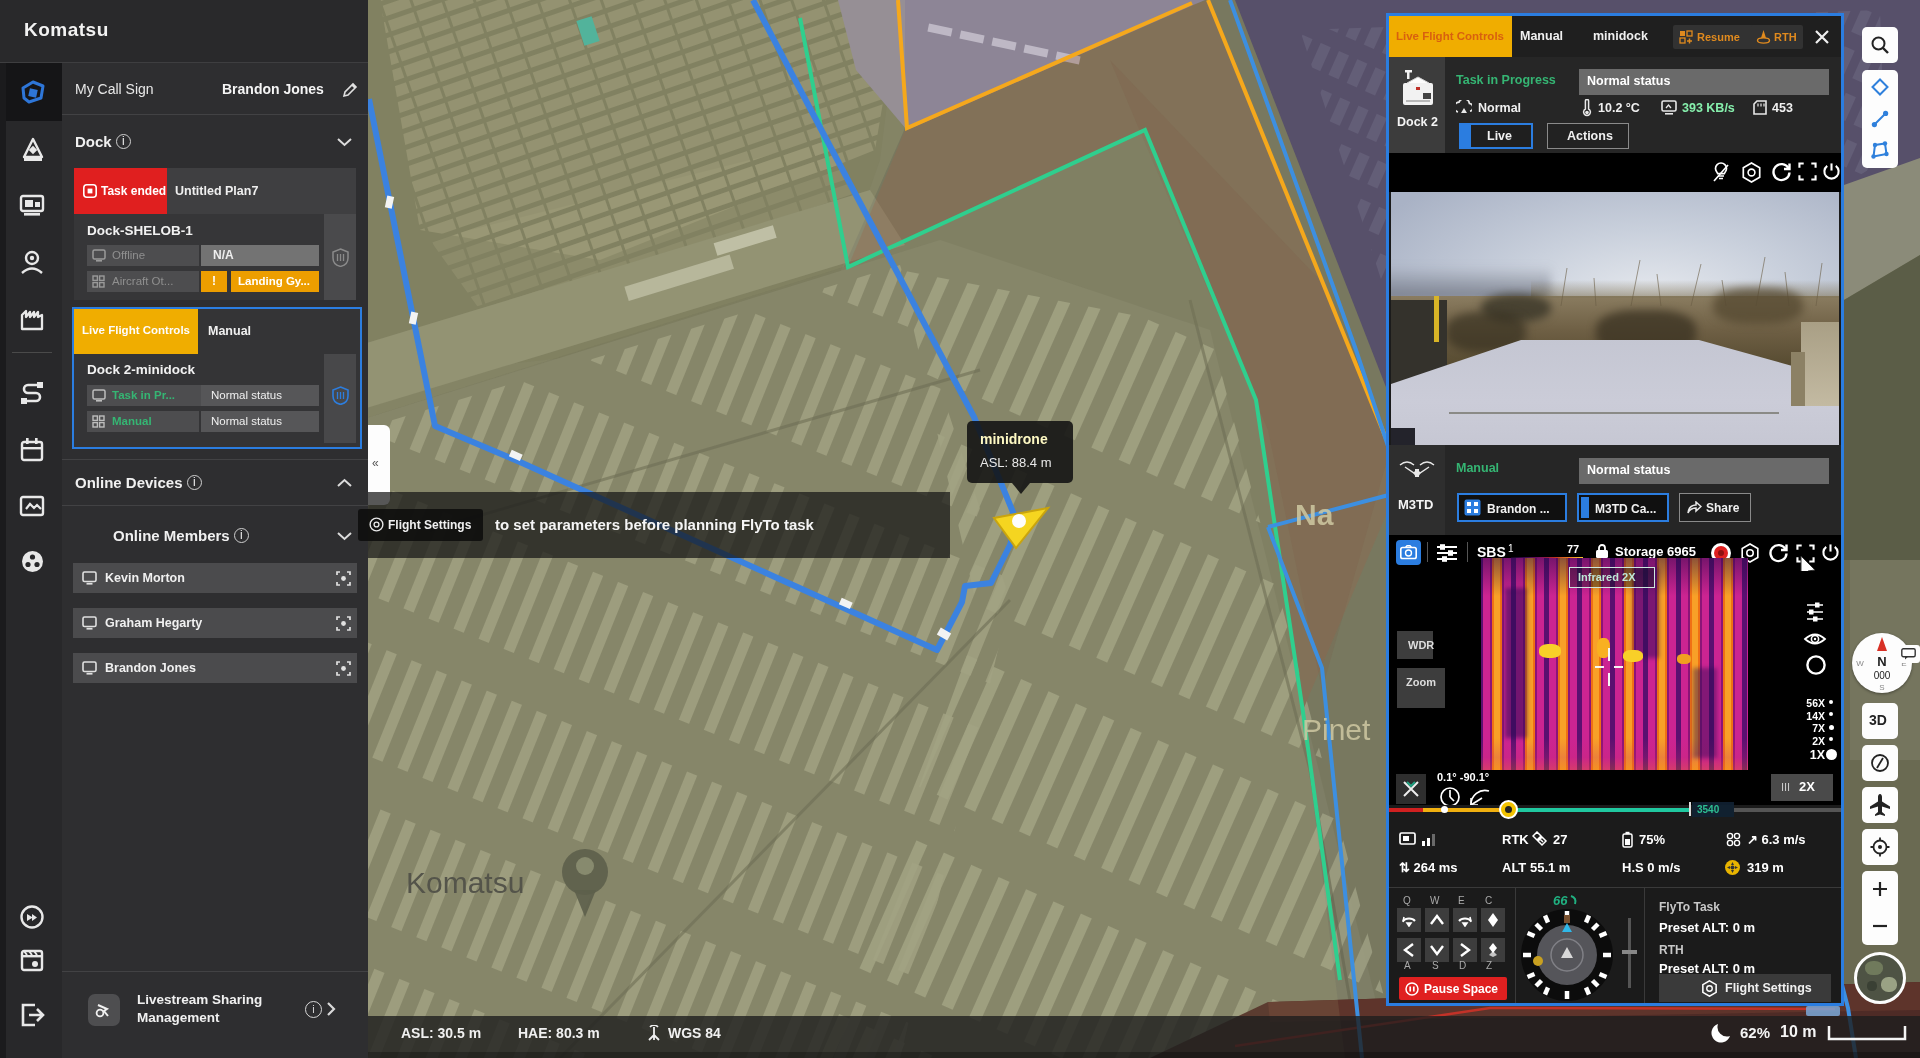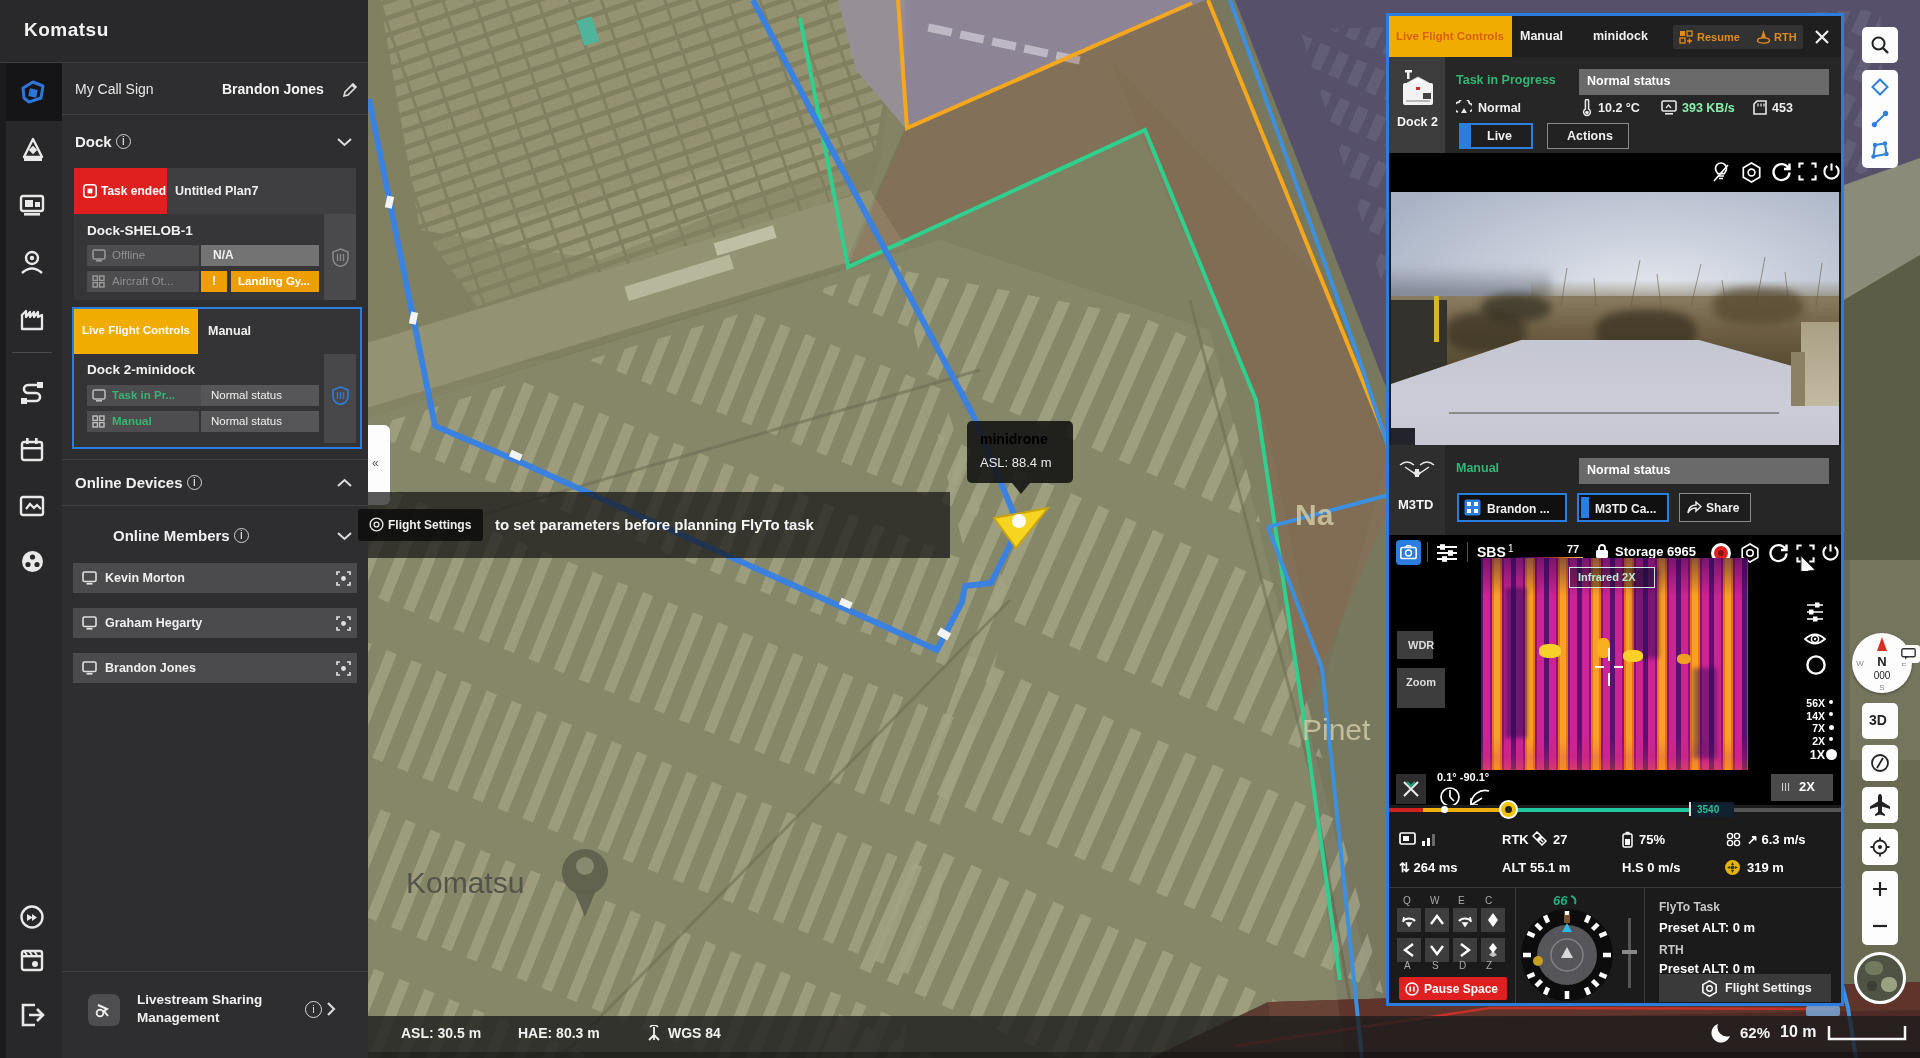--- a/index.html
+++ b/index.html
@@ -932,21 +932,21 @@
       <svg class="abs" style="left:11px;top:8px;" width="15" height="15" viewBox="0 0 16 16">
           <circle cx="8" cy="8" r="6.8" fill="none" stroke="#e8e8e8" stroke-width="1.5"></circle>
           <circle cx="8" cy="8" r="2.6" fill="none" stroke="#e8e8e8" stroke-width="1.4"></circle>
         </svg>
       <span class="abs" style="left:30px;top:9px;font-size:12px;font-weight:bold;color:#f0f0f0;">Flight Settings</span>
     </div>
     <span class="abs" style="left:127px;top:24px;font-size:15px;font-weight:bold;color:#f5f5f5;white-space:nowrap;">to set parameters before planning FlyTo task</span>
   </div>
 
   <div class="abs" style="left:967px;top:421px;width:106px;height:62px;background:rgba(18,18,18,0.88);border-radius:5px;">
-    <span class="abs" style="left:13px;top:10px;font-size:14px;font-weight:bold;color:#000000;">minidrone</span>
+    <span class="abs" style="left:13px;top:10px;font-size:14px;font-weight:bold;color:#fef9c3;">minidrone</span>
     <span class="abs" style="left:13px;top:34px;font-size:13px;color:#e8e8e8;">ASL: 88.4 m</span>
   </div>
   <div class="abs" style="left:1012px;top:483px;width:0;height:0;border-left:9px solid transparent;border-right:9px solid transparent;border-top:11px solid rgba(18,18,18,0.88);"></div>
 
   <svg class="abs" style="left:986px;top:500px;" width="68" height="52" viewBox="0 0 68 52">
     <path d="M62 8 L8 18 L30 48 Z" fill="#f5d520" stroke="#c9a40e" stroke-width="2"></path>
     <circle cx="33" cy="21" r="7" fill="#fdfdfd"></circle>
   </svg>
 
   <div class="abs" id="rtools" style="left:0;top:0;width:0;height:0;">

